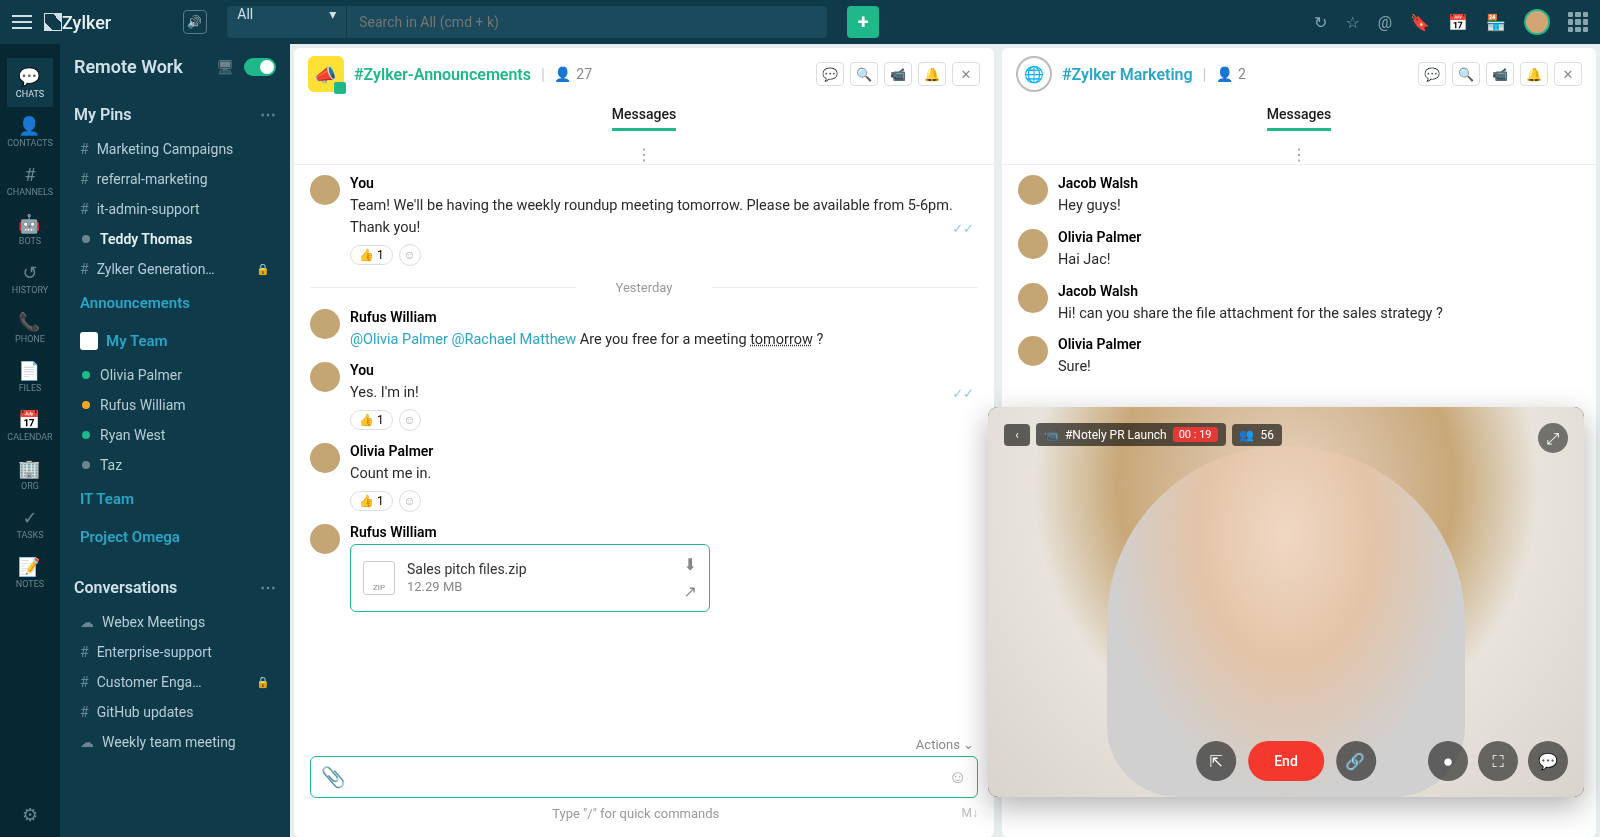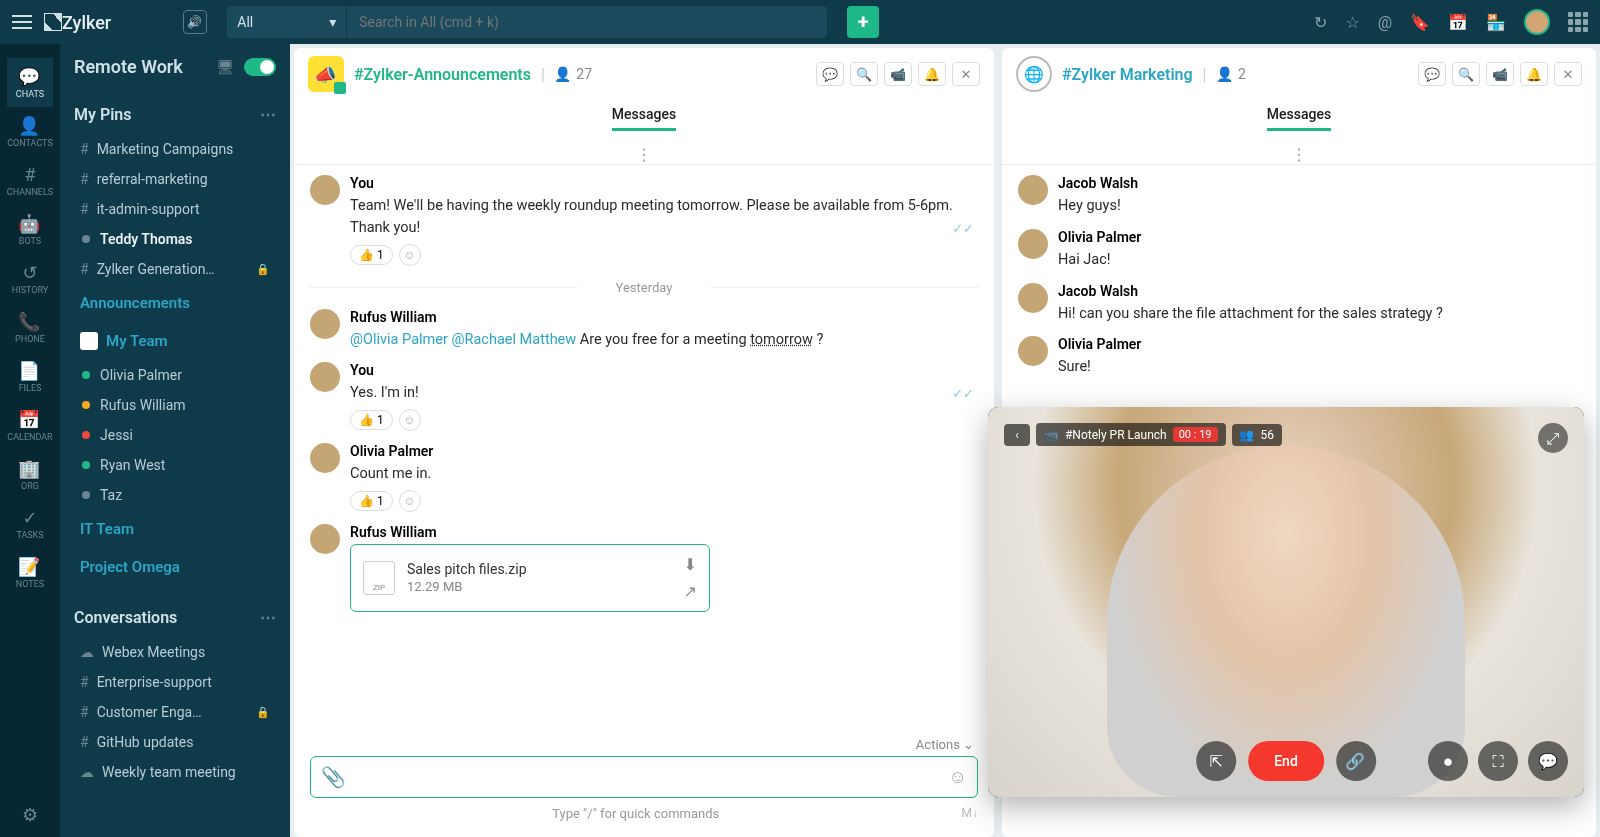--- a/index.html
+++ b/index.html
@@ -4,21 +4,21 @@
 <style>
 * { margin:0; padding:0; box-sizing:border-box; font-family:-apple-system,BlinkMacSystemFont,"Segoe UI",Roboto,sans-serif; }
 body { width:1600px; height:837px; background:#fff; overflow:hidden; position:relative; }
 .topbar { height:44px; background:#0e3a4a; display:flex; align-items:center; padding:0 12px; color:#cfe0e6; gap:12px; }
 .hamburger { width:20px; height:14px; display:flex; flex-direction:column; justify-content:space-between; cursor:pointer; }
 .hamburger span { height:2px; background:#cfe0e6; }
 .brand { display:flex; align-items:center; font-size:18px; font-weight:500; color:#e8f0f3; }
 .brand-logo { width:18px; height:18px; background:linear-gradient(45deg,#cfe0e6 25%,transparent 25%,transparent 75%,#cfe0e6 75%); border:1px solid #cfe0e6; }
 .speaker-icon { width:24px; height:24px; border:1px solid #5a7a85; border-radius:4px; display:flex; align-items:center; justify-content:center; font-size:12px; margin-left:60px; }
 .search-wrap { display:flex; align-items:center; flex:0 0 600px; margin-left:8px; }
-.search-dropdown { background:#1a4a5c; height:32px; width:120px; display:flex; align-items:center; justify-content:space-between; padding:0 10px; border-radius:4px 0 0 4px; font-size:14px; color:#cfe0e6; border-right:1px solid #0e3a4a; }
+.search-dropdown { background:#1a4a5c; height:32px; width:120px; display:flex; align-items:flex-start; justify-content:space-between; padding:0 10px; border-radius:4px 0 0 4px; font-size:14px; color:#cfe0e6; border-right:1px solid #0e3a4a; }
 .search-input { flex:1; height:32px; background:#1a4a5c; border:none; padding:0 12px; color:#cfe0e6; font-size:14px; outline:none; border-radius:0 4px 4px 0; }
 .add-btn { width:32px; height:32px; background:#1fb888; border-radius:4px; display:flex; align-items:center; justify-content:center; color:#fff; font-size:20px; font-weight:bold; margin-left:8px; }
 .topbar-right { margin-left:auto; display:flex; align-items:center; gap:18px; color:#8aa5ae; font-size:16px; }
 .topbar-right .icon { cursor:pointer; }
 .avatar-sm { width:26px; height:26px; border-radius:50%; background:#d4a574; border:2px solid #1fb888; }
 .grid-icon { width:20px; height:20px; display:grid; grid-template-columns:repeat(3,1fr); gap:2px; }
 .grid-icon span { background:#8aa5ae; border-radius:1px; }
 
 .main { display:flex; height:793px; }
 .rail { width:60px; background:#072732; display:flex; flex-direction:column; align-items:center; padding-top:14px; gap:4px; color:#6a8590; }
@@ -249,24 +249,20 @@
       <div id="team">
           <div class="sb-item">
             <span class="dot dot-green"></span>
             <span>Olivia Palmer</span>
           </div>
           <div class="sb-item">
             <span class="dot dot-orange"></span>
             <span>Rufus William</span>
           </div>
           <div class="sb-item">
-            <span class="dot dot-red"></span>
-            <span>Jessi</span>
-          </div>
-          <div class="sb-item">
             <span class="dot dot-green"></span>
             <span>Ryan West</span>
           </div>
           <div class="sb-item">
             <span class="dot dot-grey"></span>
             <span>Taz</span>
           </div>
         </div>
       <div class="sb-cat">
           <span>IT Team</span>

